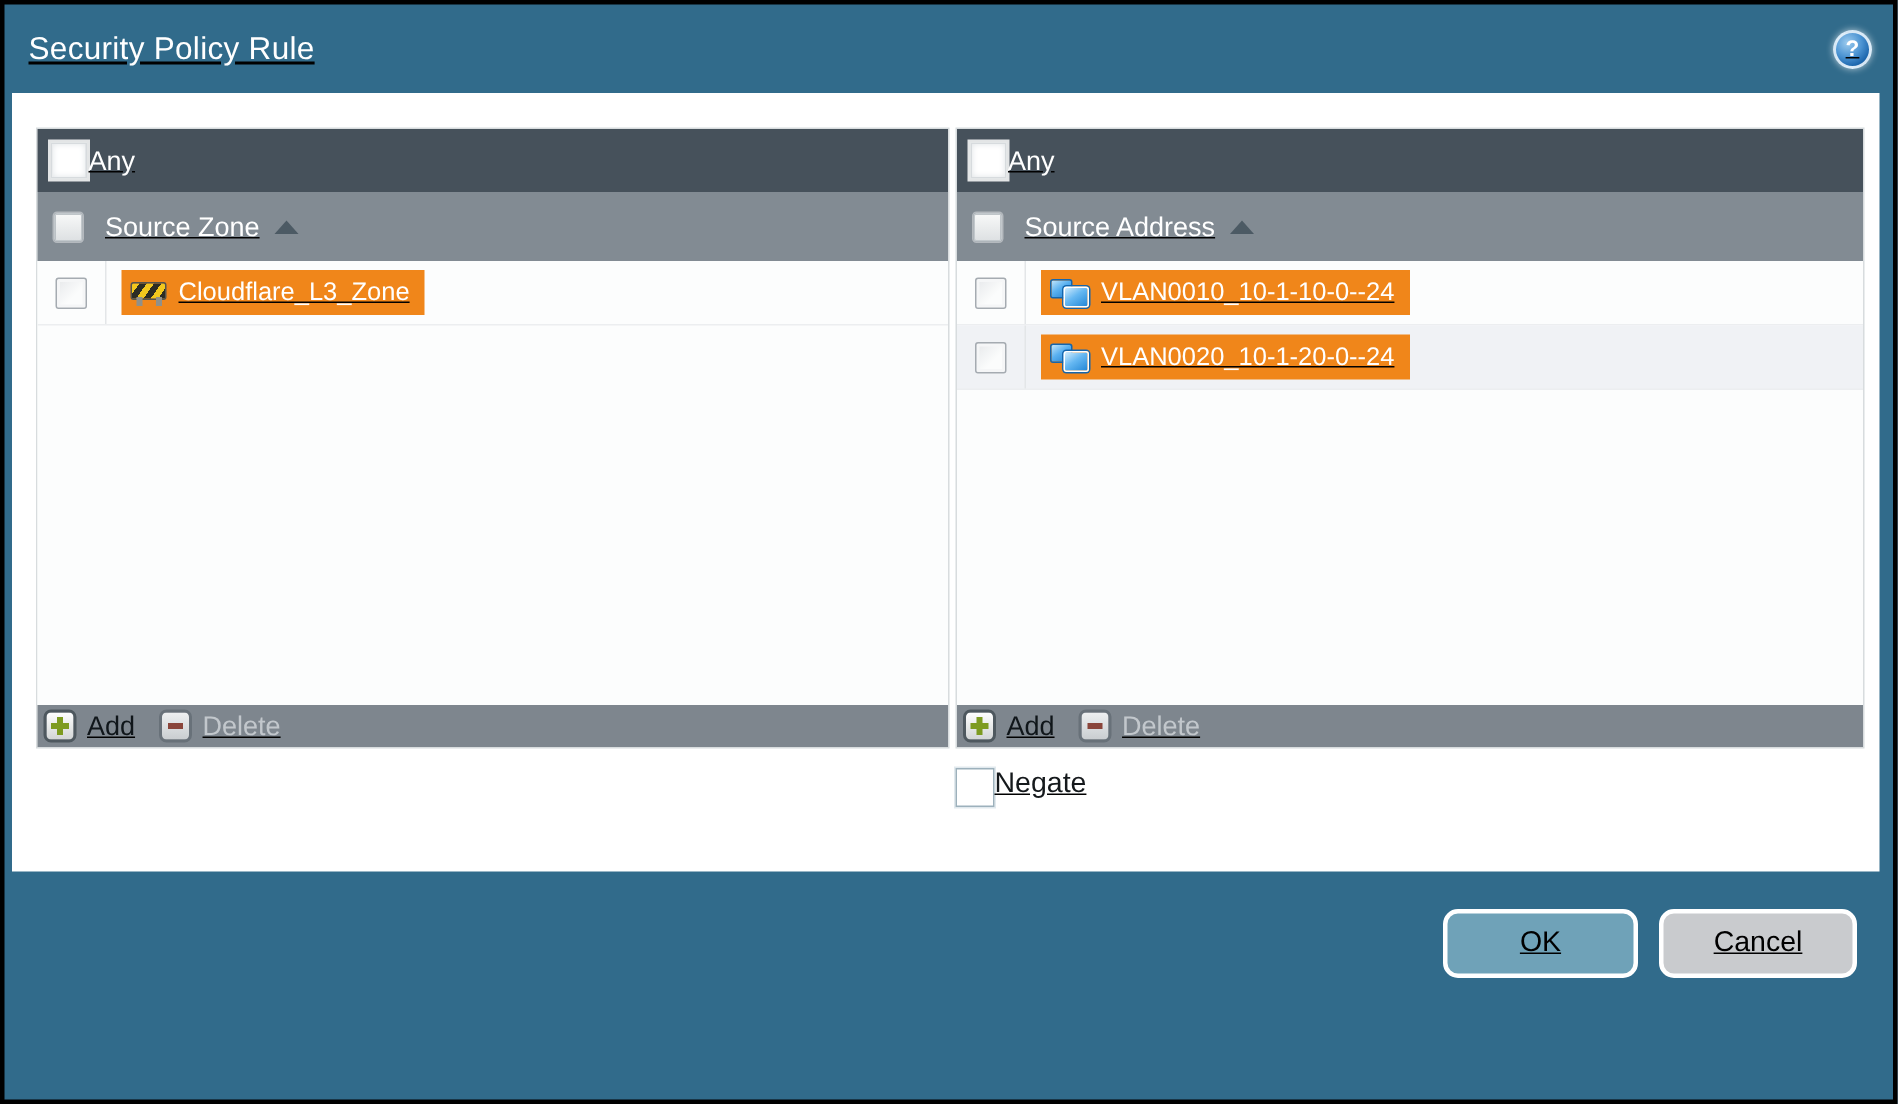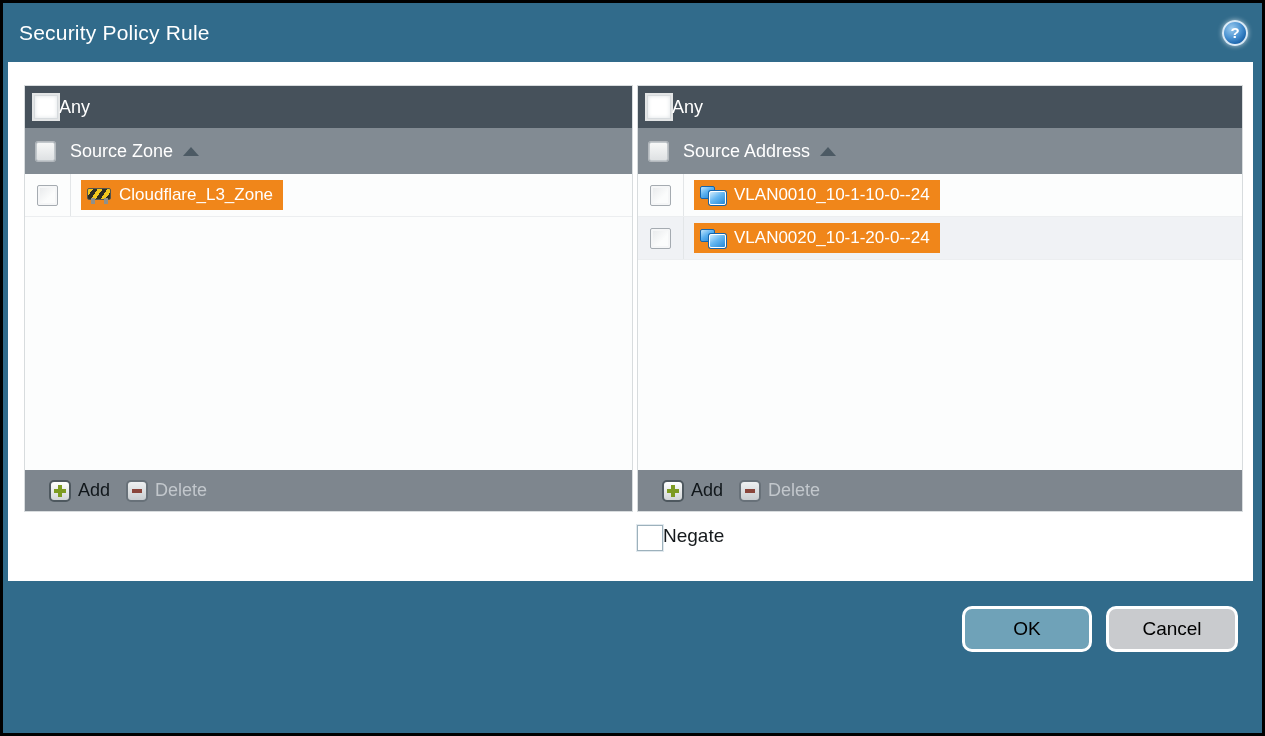--- a/index.html
+++ b/index.html
@@ -4,20 +4,21 @@
 <style>
   * { box-sizing: border-box; }
   body { margin: 0; background: #555; font-family: "Liberation Sans", sans-serif; }
 
   .window {
     position: relative;
     width: 1265px; height: 736px;
     background: #316b8b;
     border: 3px solid #000;
     overflow: hidden;
+    text-decoration: underline;
   }
 
   
   .titlebar { height: 59px; display: flex; align-items: center; padding: 0 14px 0 16px; }
   .title { color: #fff; font-size: 21px; letter-spacing: .2px; }
   .help-icon {
     margin-left: auto; width: 26px; height: 26px; border-radius: 50%;
     background: radial-gradient(circle at 35% 30%, #9ccbee 0%, #4b93d2 45%, #1c66ad 75%, #15528f 100%);
     border: 2px solid rgba(235,245,252,.9);
     box-shadow: 0 0 5px rgba(255,255,255,.65);
@@ -117,23 +118,23 @@
     background: linear-gradient(145deg, #c3e6fb 0%, #5ab1f0 45%, #1f7fd0 100%);
     border: 1px solid #1565ab;
   }
   .address-icon::after {
     content: ""; position: absolute; right: 0; bottom: 0; width: 15px; height: 12px; border-radius: 2px;
     background: linear-gradient(145deg, #d2ecfc 0%, #66b8f2 45%, #2387d6 100%);
     border: 1px solid #fff; box-shadow: 0 0 0 1px #1565ab;
   }
 
   .panel-footer {
-    height: 41px; background: #7e868e;
+    height: 28px; background: #7e868e;
     display: flex; align-items: center; gap: 16px;
-    padding-left: 24px; font-size: 18px;
+    padding-left: 4px; font-size: 18px;
   }
   .footer-btn { display: inline-flex; align-items: center; gap: 7px; cursor: pointer; }
   .footer-btn.add { color: #10161a; }
   .footer-btn.delete { color: #c2c7cc; cursor: default; }
   .icon-box {
     position: relative; width: 22px; height: 22px; border-radius: 5px;
     background: linear-gradient(#ffffff, #d2d5d6);
     border: 2px solid #4e585f;
   }
   .icon-box.plus::before, .icon-box.plus::after {

